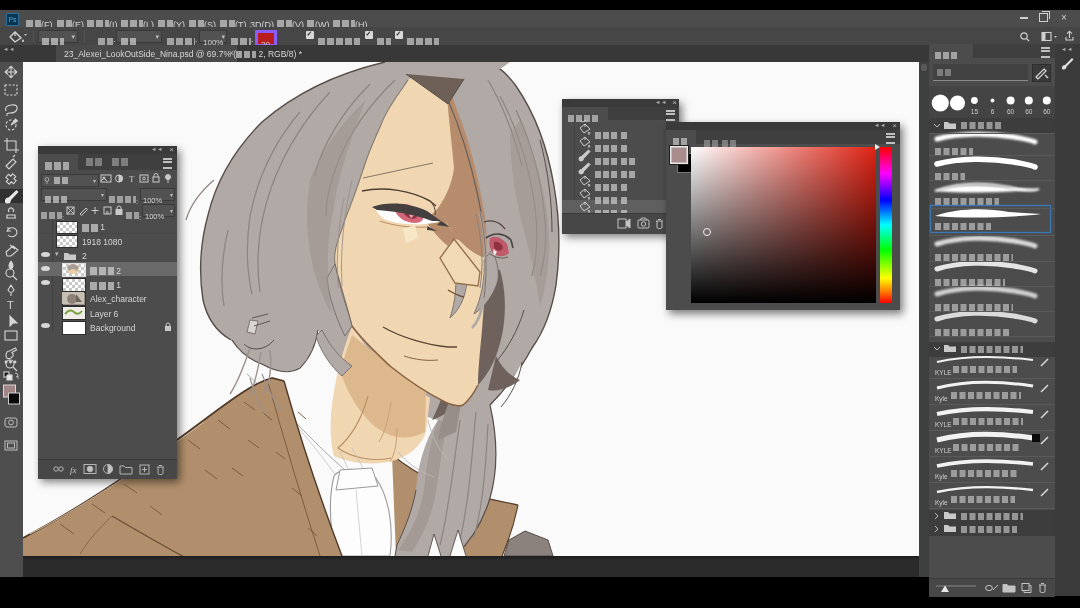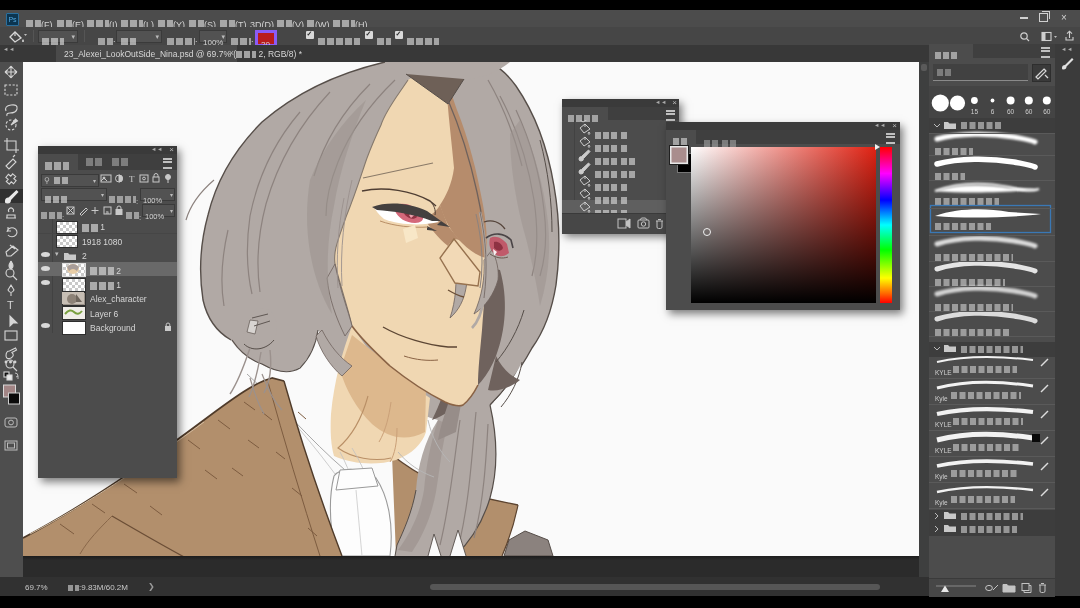--- a/index.html
+++ b/index.html
@@ -351,26 +351,20 @@
     <rect x="8.5" y="331" width="11" height="11" fill="#0a0a0a" stroke="#cfcfcf" stroke-width="1"></rect>
     <g stroke="#bcbcbc" fill="none" stroke-width="1">
       <rect x="5" y="356" width="12" height="9" rx="2"></rect>
           <circle cx="11" cy="360.5" r="2.4"></circle>
       <rect x="5" y="379" width="12" height="9"></rect>
           <rect x="7.5" y="381" width="7" height="5"></rect>
     </g>
   </svg>
 </div>
 
-<div class="abs" id="statusbar">
-  <div class="abs" style="left:25px;top:6px;font-size:8px;">69.7%</div>
-  <div class="abs row" style="left:68px;top:6px;font-size:8px;"><span class="k6" style="width:11px"></span>:9.83M/60.2M</div>
-  <div class="abs" style="left:148px;top:5px;font-size:8px;color:#9a9a9a;">❯</div>
-  <div class="abs" style="left:430px;top:7px;width:450px;height:6px;background:#565656;border-radius:3px;"></div>
-</div>
 
 <div class="panel" id="pLayers" style="left:38px;top:146px;width:139px;height:332px;">
   <div class="minibar">
         <span class="chev" style="right:14px;top:0;">◄◄</span>
         <span class="x" style="right:3px;top:-1px;">×</span>
       </div>
   <div class="tabrow" style="top:8px;height:16px;">
     <div class="ptab row" style="left:0;top:0;width:40px;height:16px;"><span class="k" style="width:24px;margin:4px 0 0 7px;"></span></div>
     <span class="k dim" style="width:16px;position:absolute;left:48px;top:4px;"></span>
     <span class="k dim" style="width:16px;position:absolute;left:74px;top:4px;"></span>
@@ -477,20 +471,37 @@
 
     <div class="eye" style="left:3px;top:104px;"></div>
     <div class="abs" style="left:24px;top:101.5px;width:22px;height:12px;background:#fff;border:1px solid #2e2e2e;"></div>
     <div class="abs" style="left:52px;top:104px;">Background</div>
     <svg class="abs" style="left:126px;top:103px;" width="8" height="9">
           <rect x="1" y="4" width="6" height="5" fill="#c9c9c9"></rect>
           <path d="M2.2,4 v-1.2 a1.8,1.8 0 0 1 3.6,0 V4" stroke="#c9c9c9" fill="none"></path>
         </svg>
   </div>
 
+  <div class="abs" style="left:0;top:313px;width:139px;height:19px;background:#474747;border-top:1px solid #3a3a3a;">
+    <svg width="139" height="19" viewBox="0 0 139 19">
+      <g stroke="#b3b3b3" fill="none" stroke-width="1">
+        <circle cx="18" cy="9" r="2.2"></circle>
+            <circle cx="23" cy="9" r="2.2"></circle>
+        <text x="32" y="13" font-size="9" font-style="italic" fill="#c3c3c3" stroke="none" font-family="Liberation Serif">fx</text>
+        <rect x="46" y="4.5" width="12" height="9"></rect>
+            <circle cx="52" cy="9" r="2.8" fill="#c3c3c3"></circle>
+        <circle cx="70" cy="9" r="4.5"></circle>
+            <path d="M70,4.5 a4.5,4.5 0 0 1 0,9 z" fill="#c3c3c3"></path>
+        <path d="M82,6 h4 l1.5,1.5 H94 V14 H82 Z"></path>
+        <rect x="102" y="5" width="9" height="9"></rect>
+            <path d="M106.5,7 v5 M104,9.5 h5"></path>
+        <path d="M119,7 h7 M120,7 v6 q0,1.5 1.5,1.5 h2 q1.5,0 1.5,-1.5 v-6 M121,5.5 h3"></path>
+      </g>
+    </svg>
+  </div>
 </div>
 
 <div class="panel" id="pHistory" style="left:562px;top:99px;width:117px;height:134px;">
   <div class="minibar">
         <span class="chev" style="right:12px;top:0;">◄◄</span>
         <span class="x" style="right:2px;top:-1px;">×</span>
       </div>
   <div class="tabrow" style="top:8px;height:13px;">
     <div class="ptab row" style="left:0;top:0;width:46px;height:13px;"><span class="k7" style="width:32px;margin:3px 0 0 6px;"></span></div>
     <div class="ham" style="right:4px;top:3px;"></div>

